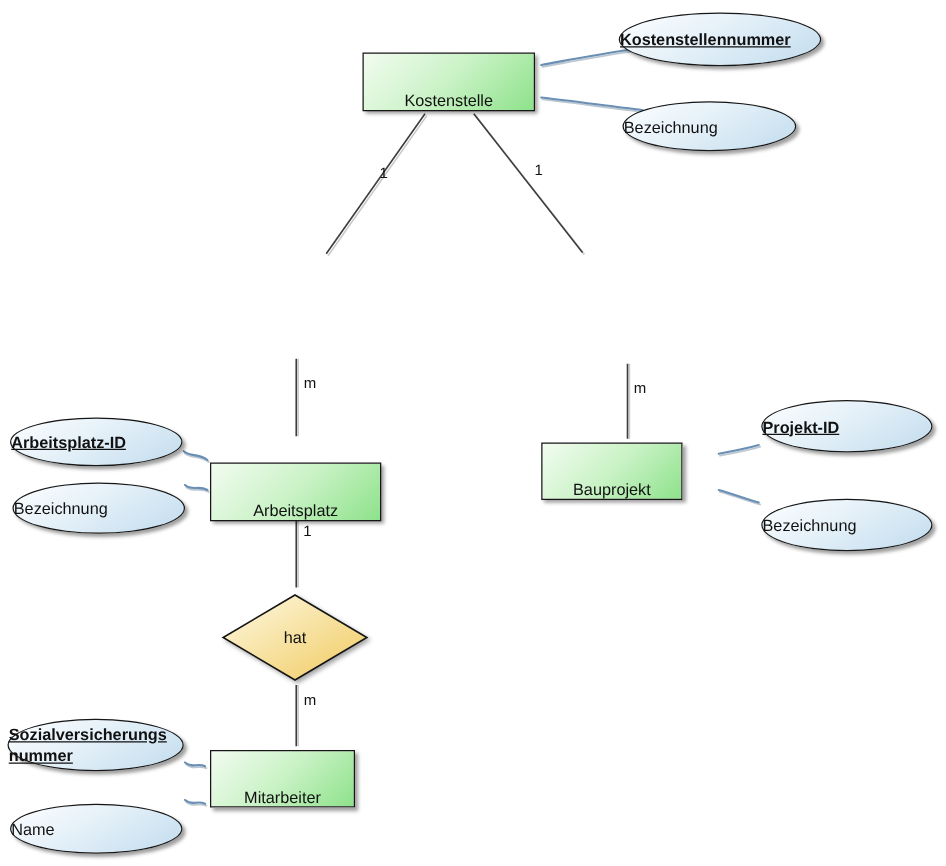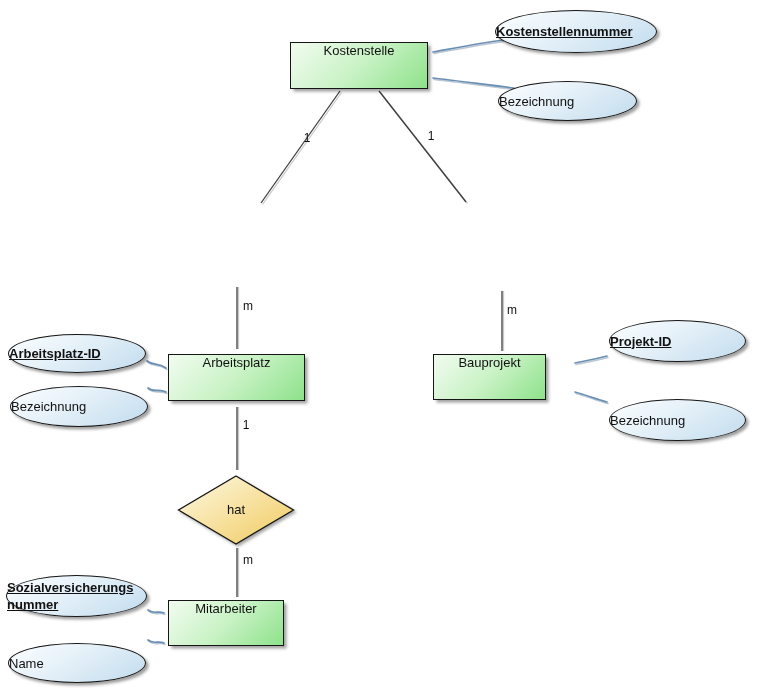--- a/index.html
+++ b/index.html
@@ -7,21 +7,21 @@
     position:relative;width:757px;height:693px;background:#ffffff;overflow:hidden;
     font-family:"Liberation Sans",sans-serif;color:#111;
   }
   #connector-layer{position:absolute;left:0;top:0;width:757px;height:693px;}
 
   .entity{
     position:absolute;box-sizing:border-box;
     border:1.4px solid #161616;
     background:linear-gradient(135deg,#f2fcf0 0%,#c9f2c5 50%,#8ee28b 100%);
     box-shadow:2.5px 2.5px 3px rgba(0,0,0,.38);
-    display:flex;align-items:flex-start;justify-content:center;
+    display:flex;align-items:flex-end;justify-content:center;
     font-size:13px;white-space:nowrap;
   }
   .attribute{
     position:absolute;box-sizing:border-box;
     border:1.4px solid #161616;border-radius:50%;
     background:linear-gradient(150deg,#fcfeff 0%,#e4f0f8 45%,#c2dcee 100%);
     box-shadow:2.5px 2.5px 3px rgba(0,0,0,.38);
     display:flex;flex-direction:column;align-items:flex-start;justify-content:center;
     font-size:13px;line-height:17px;white-space:nowrap;
   }
@@ -78,21 +78,21 @@
       <path class="alink-shadow" d="M149,611.5 C155,616.5 159,611.5 165,614.5"></path>
       <path class="alink-main" d="M148,610 C154,615 158,610 164,613"></path>
       <path class="alink-shadow" d="M149,641.5 C155,646.5 159,641.5 165,644.5"></path>
       <path class="alink-main" d="M148,640 C154,645 158,640 164,643"></path>
     </g>
   </svg>
 
   <div class="entity" style="left:290px;top:42px;width:138px;height:47px">
     <span>Kostenstelle</span>
   </div>
-  <div class="entity" style="left:168px;top:354px;width:137px;height:47px">
+  <div class="entity" style="left:168px;top:370px;width:137px;height:47px">
     <span>Arbeitsplatz</span>
   </div>
   <div class="entity" style="left:433px;top:354px;width:113px;height:46px">
     <span>Bauprojekt</span>
   </div>
   <div class="entity" style="left:168px;top:600px;width:116px;height:46px">
     <span>Mitarbeiter</span>
   </div>
 
 

